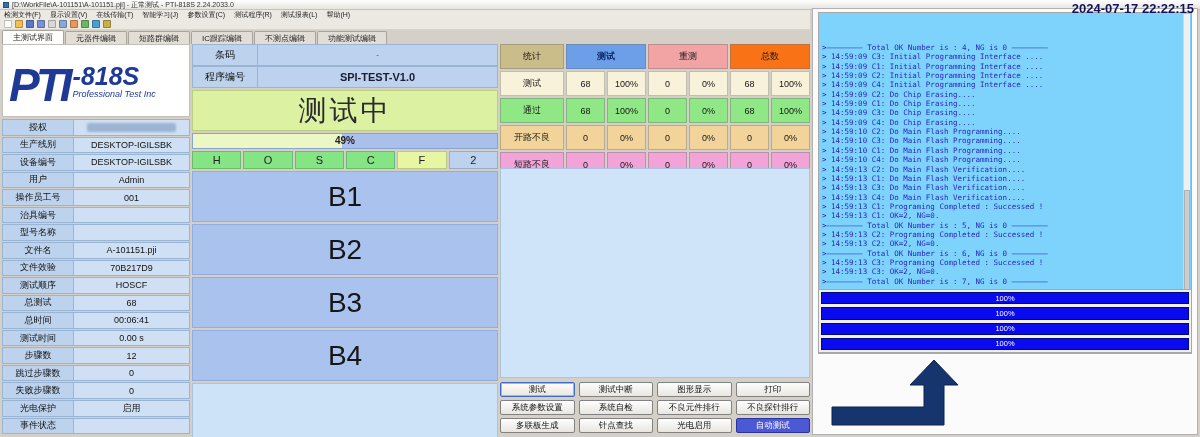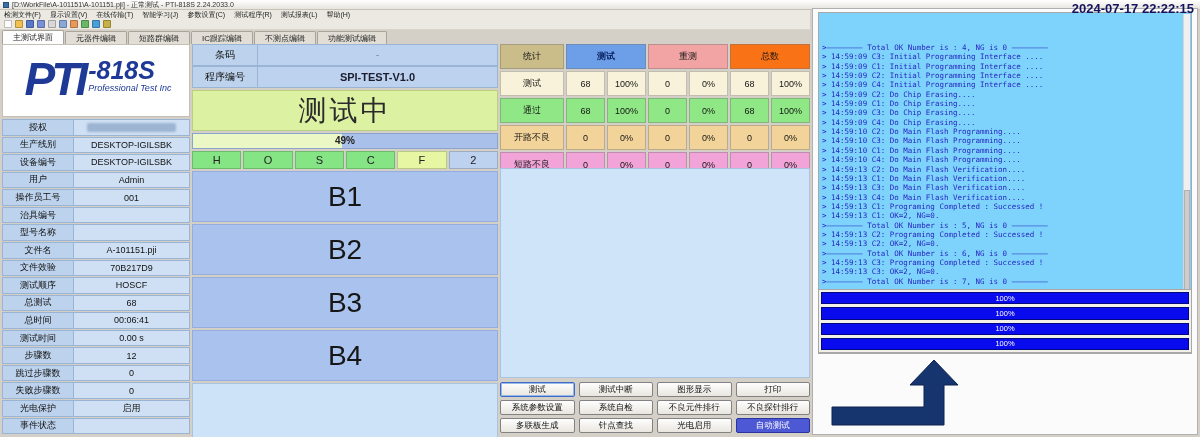--- a/index.html
+++ b/index.html
@@ -18,21 +18,21 @@
   .toolbar { position:absolute; left:0; top:19px; width:810px; height:11px; background:#ece9e2;
     border-bottom:1px solid #d8d4cc; display:flex; align-items:center; padding-left:4px; }
   .ticon { width:8px; height:8px; margin-right:3px; border:1px solid rgba(0,0,0,.25); border-radius:1px; }
   .tabbar { position:absolute; left:0; top:30px; width:810px; height:14px; display:flex; align-items:flex-end; padding-left:2px; }
   .tab { padding:0 10px; height:13px; line-height:13px; font-size:8px; color:#222;
     background:#e2ded6; border:1px solid #a8a49c; border-bottom:none; border-radius:2px 2px 0 0; margin-right:1px; cursor:pointer; }
   .tab.active { background:#fdfdfd; height:14px; line-height:14px; }
 
   
   .sidebar { position:absolute; left:2px; top:44px; width:188px; height:391px; }
-  .logo { height:73px; background:#fff; border:1px solid #c4c0b8; display:flex; padding:6px 2px 0 6px;justify-content:center; }
+  .logo { height:73px; background:#fff; border:1px solid #c4c0b8; display:flex; padding:12px 2px 0 6px; }
   .brand { font-size:46px; font-weight:bold; font-style:italic; color:#1e3a96; letter-spacing:-4px; line-height:56px; }
   .brand-right { margin-left:4px; padding-top:6px; }
   .model { font-size:25px; font-weight:bold; font-style:italic; color:#1e3a96; line-height:26px; }
   .tagline { font-size:9px; font-style:italic; color:#1e3a96; }
   .srows { position:absolute; top:75px; left:0; right:0; bottom:0; display:flex; flex-direction:column; }
   .srow { flex:1; display:flex; margin-bottom:1px; }
   .srow .lbl { width:72px; background:#bdd2ec; border:1px solid #9ab4d4; font-size:9px;
     display:flex; align-items:center; justify-content:center; color:#111; }
   .srow .val { flex:1; background:#cfe0f4; border:1px solid #9ab4d4; border-left:none; font-size:9px;
     display:flex; align-items:center; justify-content:center; color:#111; }

